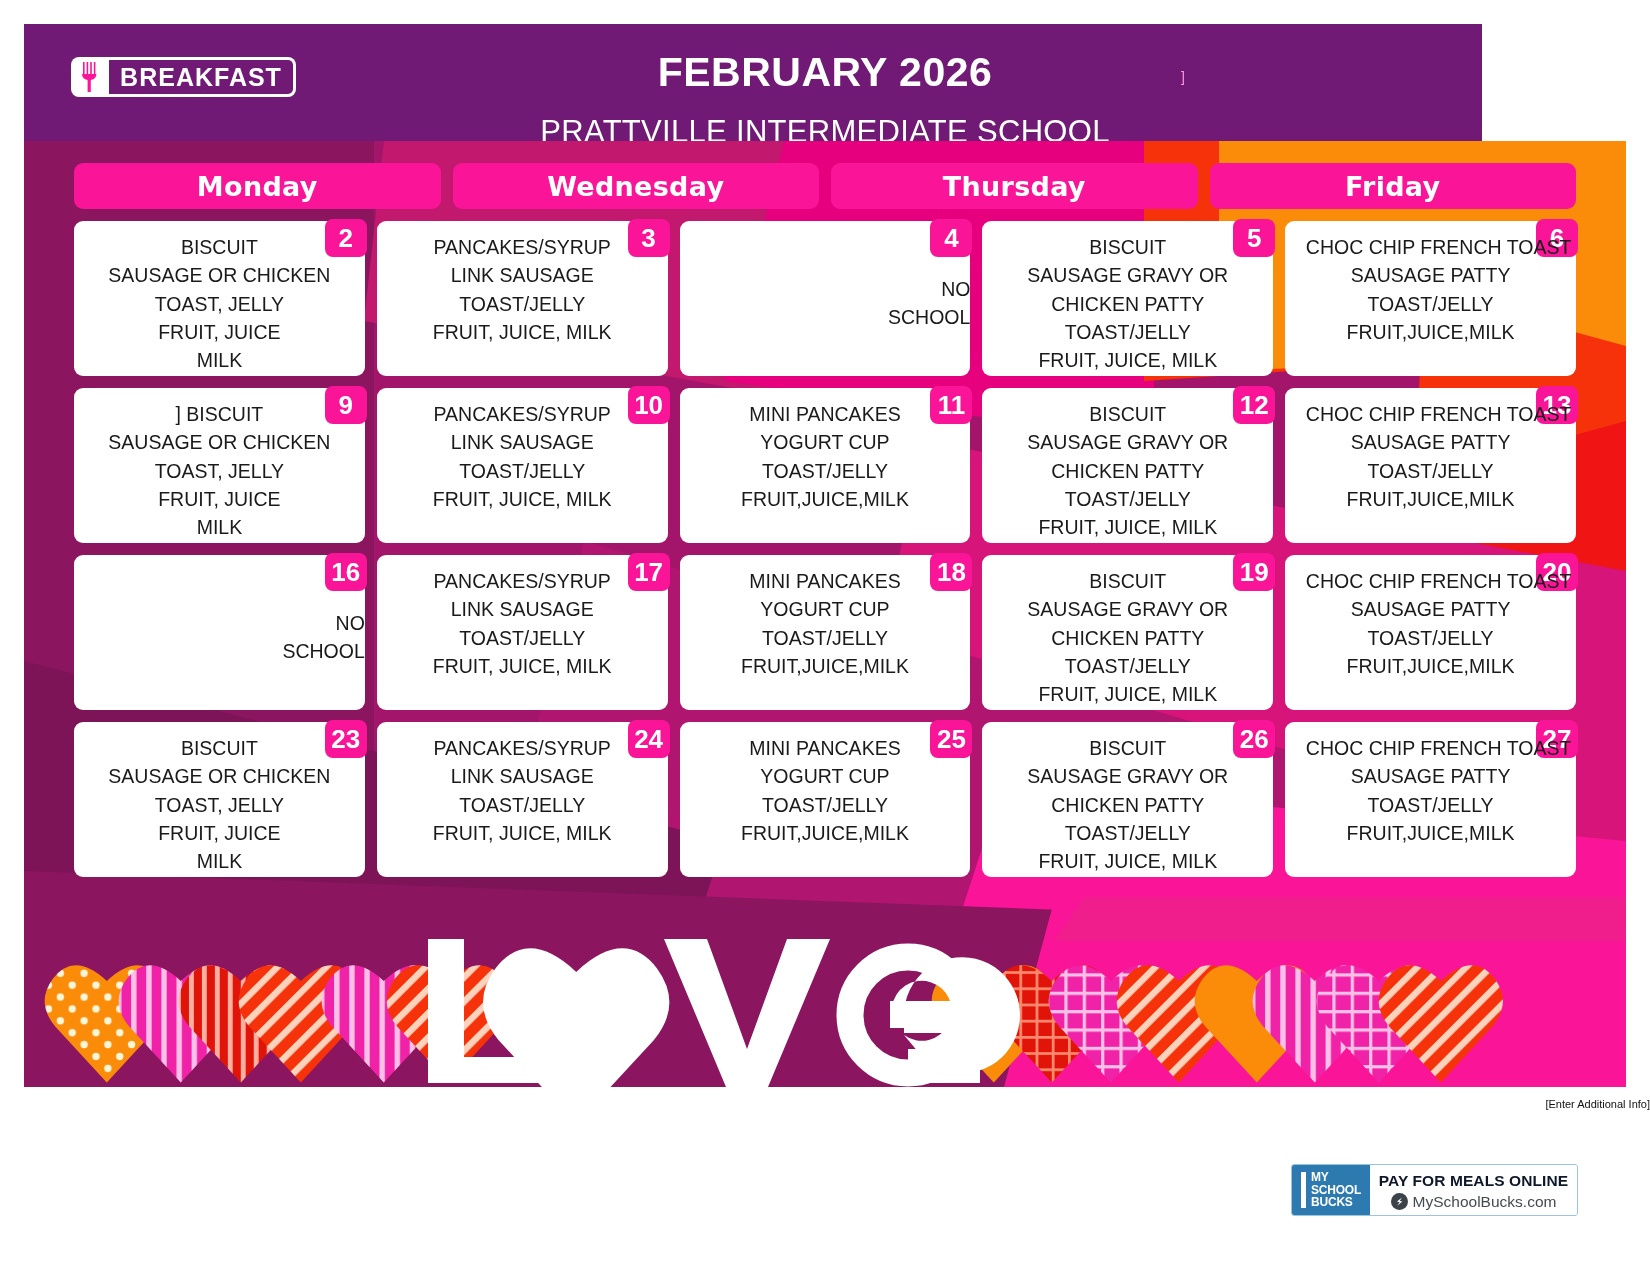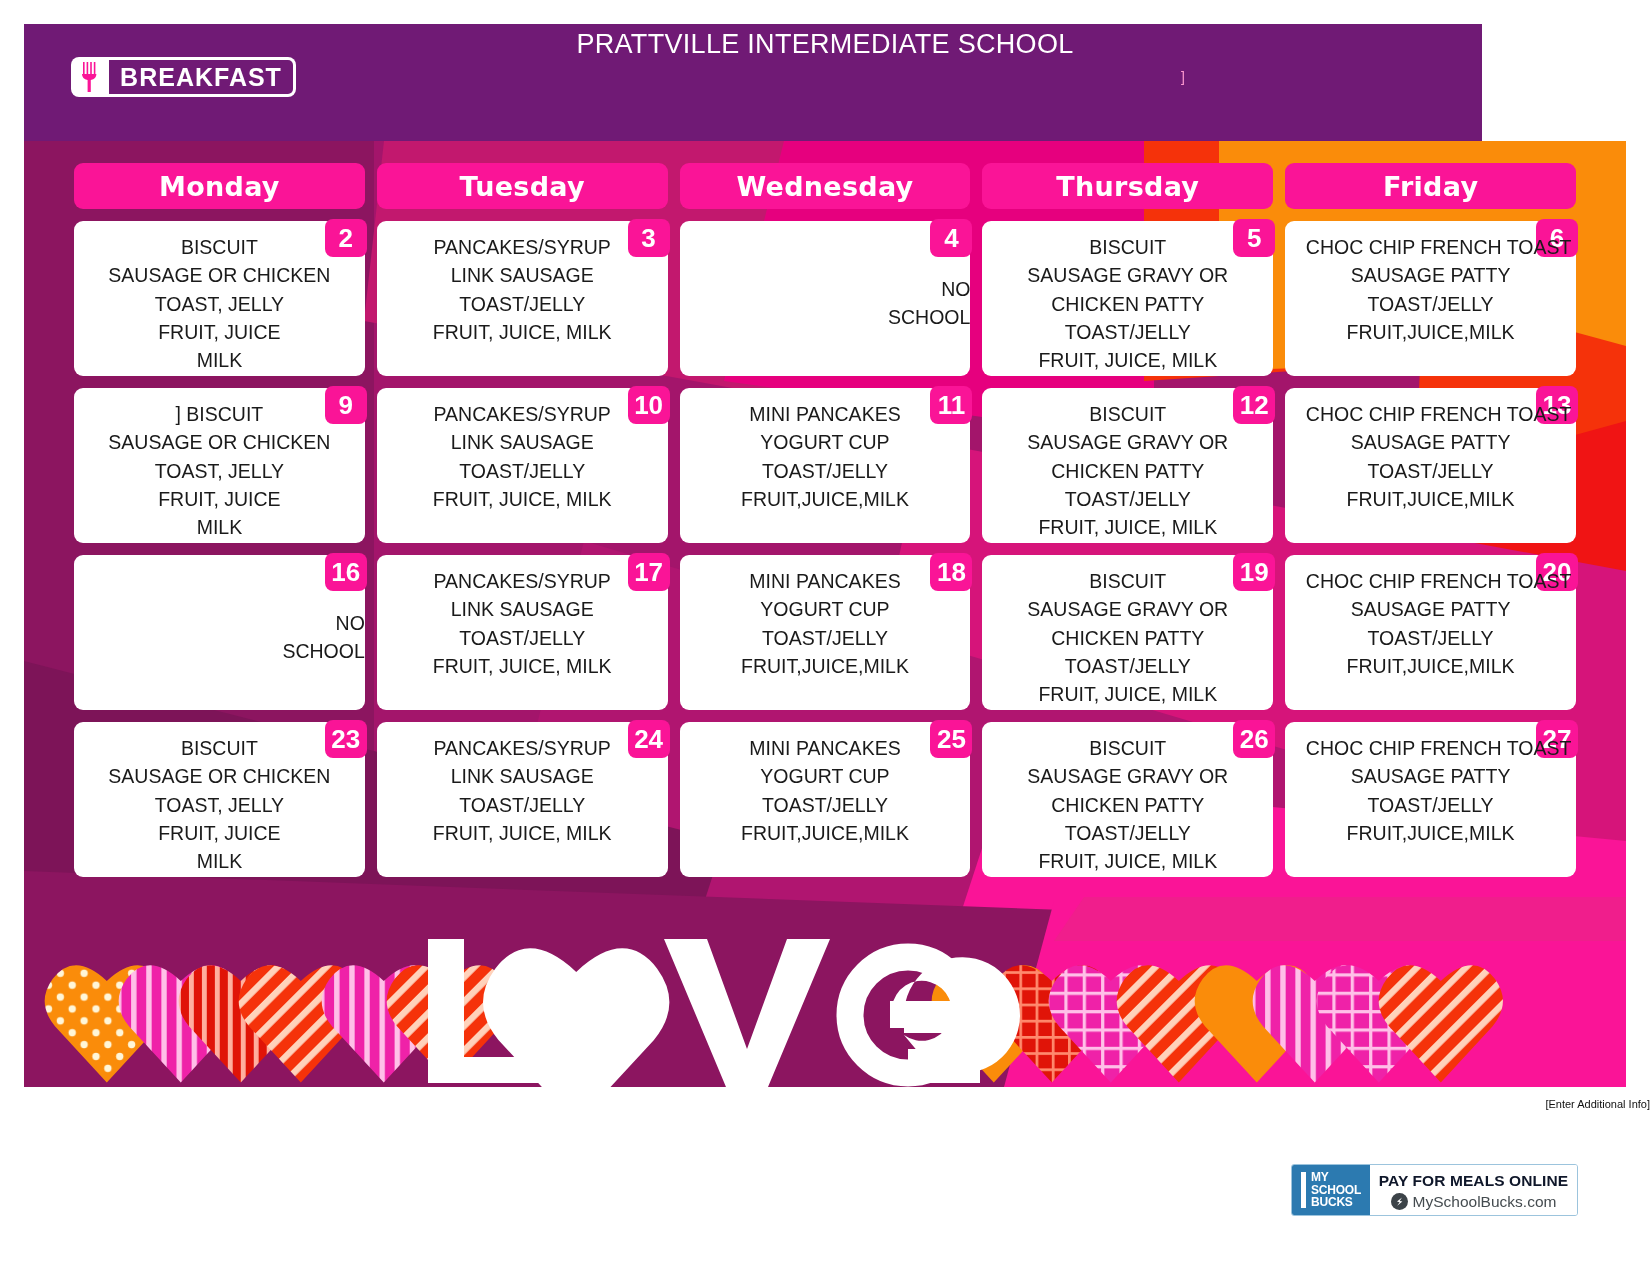--- a/index.html
+++ b/index.html
@@ -28,21 +28,21 @@
   }
   #bf-label {
     color:#ffffff; font-size:25px; font-weight:bold; letter-spacing:1px;
   }
   #title-wrap { position:absolute; left:0; top:0; width:1602px; text-align:center; }
   #cal-title {
     color:#ffffff; font-size:41px; font-weight:bold; letter-spacing:.5px;
     margin-top:27px; line-height:1.05;
   }
   #cal-sub {
-    color:#ffffff; font-size:27px; font-weight:normal; letter-spacing:.3px; margin-top:5px;
+    color:#ffffff; font-size:31px; font-weight:normal; letter-spacing:.3px; margin-top:20px;
   }
   #header-mark {
     position:absolute; right:297px; top:45px; color:#ff9ad0; font-size:14px;
   }
 
   
   #board {
     position:absolute; left:24px; top:141px; width:1602px; height:946px;
     background:#86efac; overflow:hidden;padding-left:44px;
   }
@@ -130,20 +130,21 @@
           <rect x="11.8" y="0" width="1.6" height="13" fill="#fa1497"></rect>
           <path d="M0 12 Q0 17 5.6 18 L5.6 30 L8.8 30 L8.8 18 Q14.4 17 14.4 12 Z" fill="#fa1497"></path>
         </svg>
       </div>
       <div id="bf-labelbox">
         <span id="bf-label">BREAKFAST</span>
       </div>
     </div>
 
     <div id="title-wrap">
+      <div id="cal-title">FEBRUARY 2026</div>
       <div id="cal-sub">PRATTVILLE INTERMEDIATE SCHOOL</div>
     </div>
 
     <div id="header-mark">]</div>
   </div>
 
   <div id="board">
 
     <svg class="bgshape" style="left:0;top:0;" width="1602" height="946" viewBox="0 0 1602 946">
       <rect x="0" y="0" width="1602" height="946" fill="#8c1560"></rect>
@@ -163,23 +164,20 @@
       <polygon points="1030,760 1602,760 1602,946 980,946" fill="#fa1497"></polygon>
       <polygon points="1060,756 1602,756 1602,800 1030,800" fill="#f01e8c"></polygon>
     </svg>
 
     <div id="grid">
       <div class="dayhead-row">
           <div class="dayhead">
             <span class="dayhead-label">Monday</span>
           </div>
           <div class="dayhead">
-            <span class="dayhead-label">Tuesday</span>
-          </div>
-          <div class="dayhead">
             <span class="dayhead-label">Wednesday</span>
           </div>
           <div class="dayhead">
             <span class="dayhead-label">Thursday</span>
           </div>
           <div class="dayhead">
             <span class="dayhead-label">Friday</span>
           </div>
         </div>
       <div id="weeks-host">

